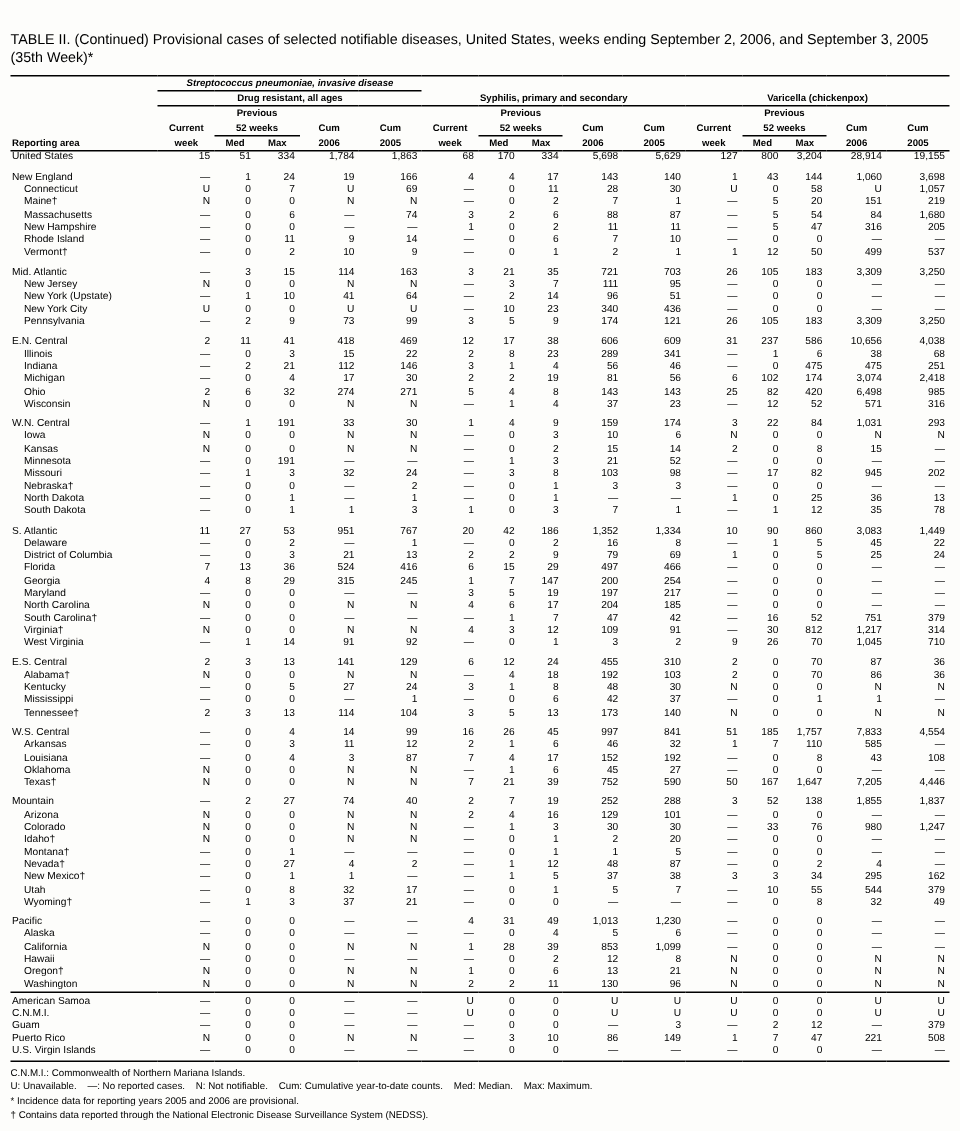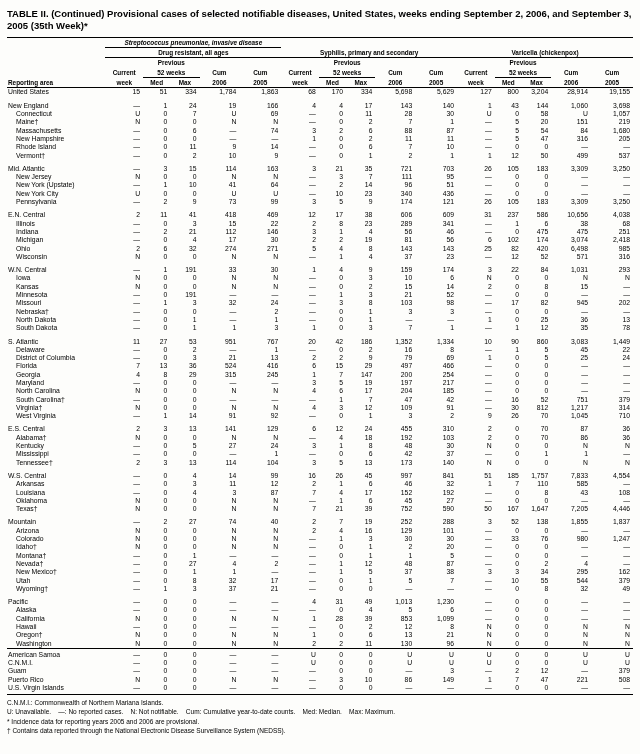--- a/index.html
+++ b/index.html
@@ -2,21 +2,21 @@
 <html><head>
 <meta charset="utf-8">
 <style>
   * { box-sizing: border-box; }
   html,body { margin:0; padding:0; }
   body {
     width:640px; height:754px; background:#fdfdfb; color:#000;
     font-family:"Liberation Sans", sans-serif;
   }
   .page { padding:6px 7px 0 7px; }
-  .title { font-size:9.5px; font-weight:bold; line-height:1.3; margin:2px 0 4px 0; }
+  .title { font-size:9.5px; font-weight:normal; line-height:1.3; margin:15px 0 4px 0; }
   table { width:100%; border-collapse:collapse; table-layout:fixed; border-top:1px solid #000; }
   thead th {
     font-size:6.4px; font-weight:bold; text-align:center; vertical-align:bottom;
     padding:1px 1px 1px 1px; line-height:1.15;
   }
   thead th.area-h { text-align:left; vertical-align:bottom; padding-left:1px; }
   .ital { font-style:italic; }
   .rule-b { border-bottom:1px solid #000; }
   .vb { vertical-align:bottom; }
   thead tr.last th { border-bottom:1px solid #000; }

